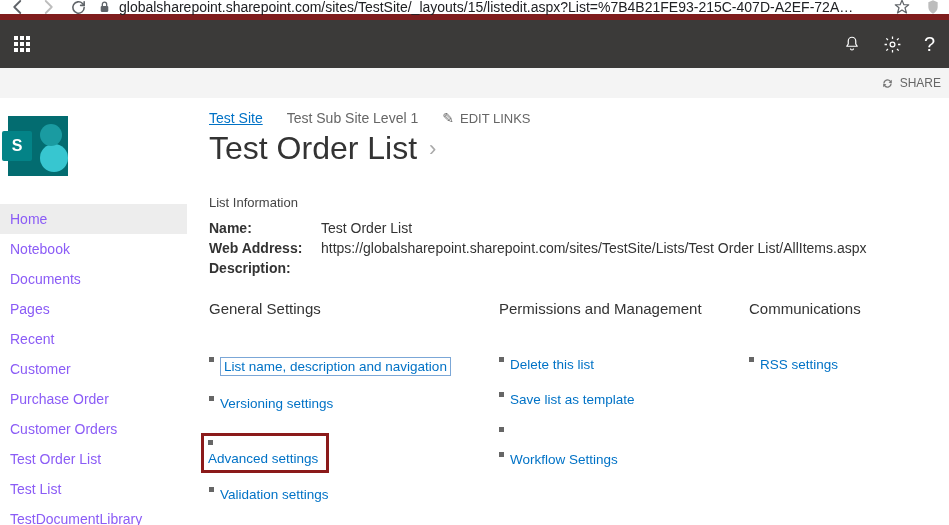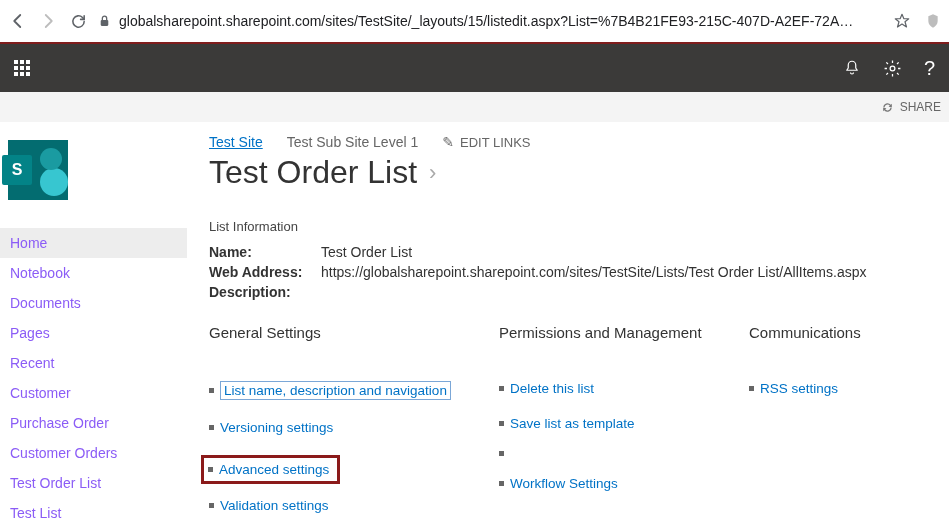--- a/index.html
+++ b/index.html
@@ -1,19 +1,19 @@
 <!DOCTYPE html>
 <html><head>
 <meta charset="utf-8">
 <style>
 * { margin: 0; padding: 0; box-sizing: border-box; font-family: "Segoe UI", Tahoma, sans-serif; }
 body { background: #fff; color: #333; width: 949px; height: 525px; overflow: hidden; }
 
 
-.browser-bar { height: 44px; display: flex; align-items: center; padding: 0 8px; gap: 10px; background: #fff; border-bottom: 2px solid #7f1d1d; }
+.browser-bar { height: 20px; display: flex; align-items: center; padding: 0 8px; gap: 10px; background: #fff; border-bottom: 6px solid #7f1d1d; }
 .browser-bar .nav-btn { color: #5f6368; display: flex; align-items: center; justify-content: center; width: 20px; cursor: pointer; }
 .browser-bar .nav-btn.disabled { color: #bdbdbd; }
 .addr { flex: 1; display: flex; align-items: center; gap: 8px; color: #5f6368; font-size: 14px; overflow: hidden; white-space: nowrap; }
 .addr .url { color: #202124; }
 .addr .lock { font-size: 13px; }
 .right-icons { display: flex; align-items: center; gap: 14px; color: #5f6368; }
 
 
 .suite-bar { height: 48px; background: #3b3a39; display: flex; align-items: center; justify-content: space-between; padding: 0 14px; color: #fff; }
 .waffle { display: grid; grid-template-columns: repeat(3, 4px); grid-template-rows: repeat(3, 4px); gap: 2px; }
@@ -54,26 +54,26 @@
 .info-row { display: flex; font-size: 14px; margin-bottom: 4px; }
 .info-row .lbl { width: 112px; font-weight: 600; }
 .info-row .val { color: #333; }
 
 .settings-cols { display: flex; margin-top: 24px; gap: 0; }
 .col { }
 .col.c1 { width: 290px; }
 .col.c2 { width: 250px; }
 .col.c3 { width: 200px; }
 .col h3 { font-size: 15px; font-weight: 400; color: #333; margin-bottom: 40px; }
-.slink { display: flex; align-items: center; gap: 6px; font-size: 13.5px; margin-bottom: 20px; }
+.slink { display: flex; gap: 6px; font-size: 13.5px; margin-bottom: 20px; }
 .slink .sq { width: 5px; height: 5px; background: #666; flex-shrink: 0; }
 .slink a { color: #0072c6; text-decoration: none; }
 .slink a.boxed { border: 1px solid #7ba7d7; padding: 1px 3px; }
 .highlight { border: 3px solid #8b1a1a; padding: 4px 8px 4px 4px; display: inline-flex; margin-left:-8px; margin-bottom:14px;}
-.highlight .slink{ margin-bottom:0;}
+.highlight .slink{ margin-bottom:0;flex-direction:column;}
 
 svg { display: block; }
 </style>
 </head>
 <body>
 
 <div class="browser-bar">
   <div class="nav-btn">
     <svg width="18" height="18" viewBox="0 0 24 24">
         <path d="M15 4l-8 8 8 8" stroke="#5f6368" stroke-width="2.4" fill="none" stroke-linecap="round" stroke-linejoin="round"></path>

